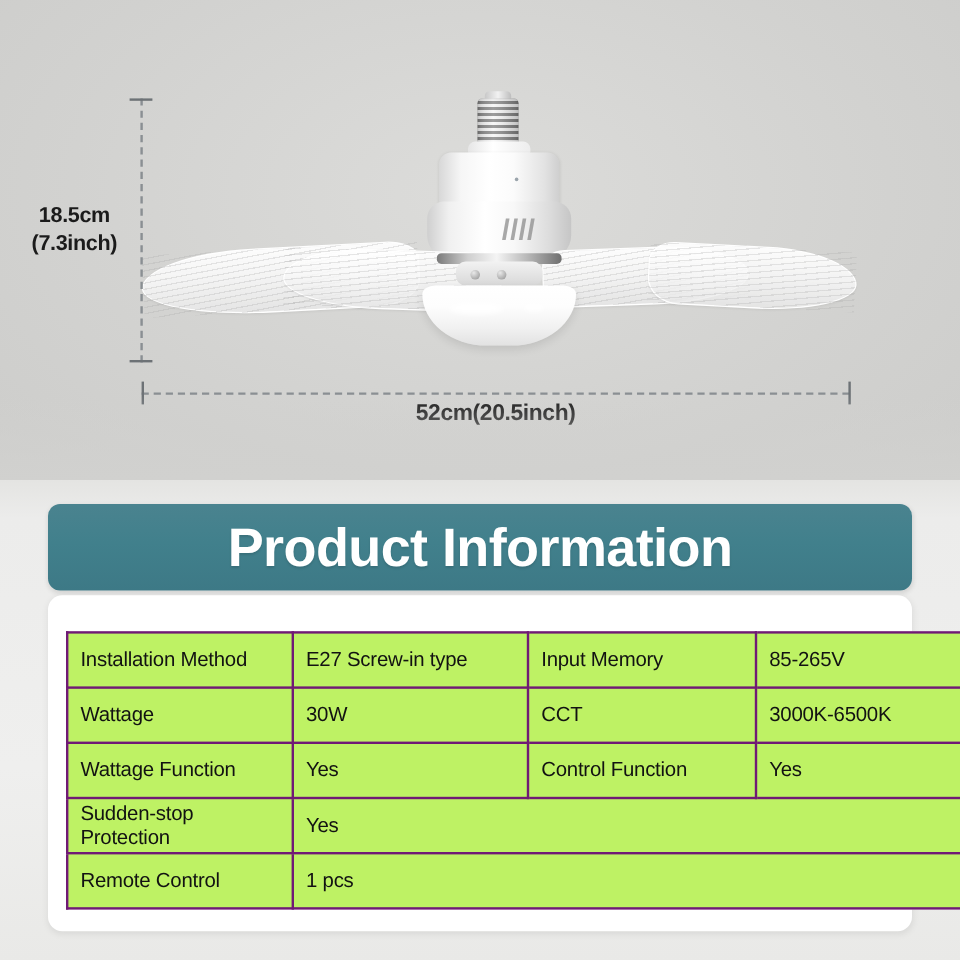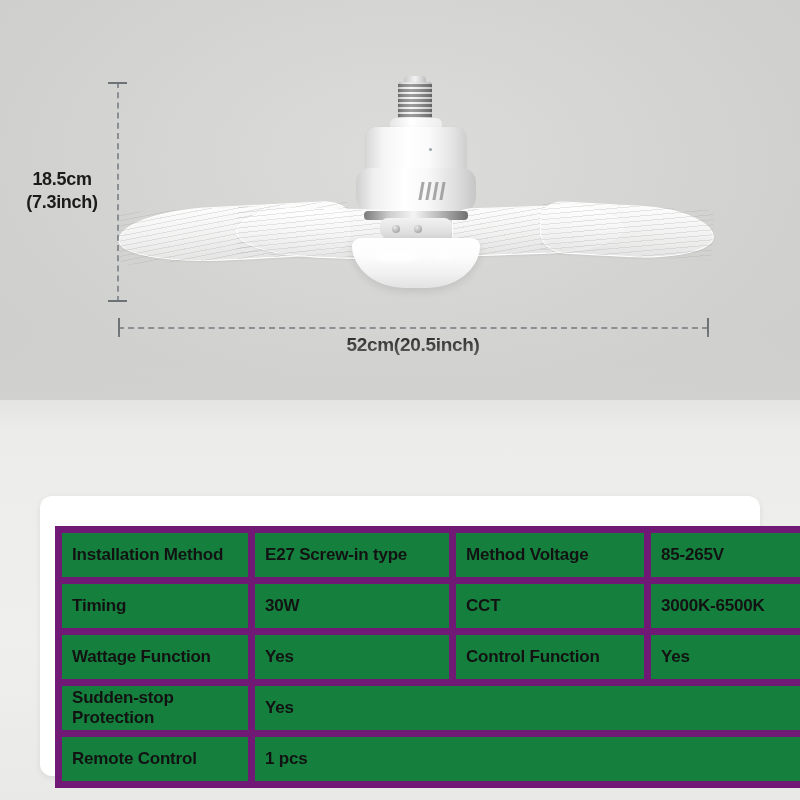--- a/index.html
+++ b/index.html
@@ -255,29 +255,29 @@
     box-shadow: 0 2px 6px rgba(0,0,0,.08);
   }
   table.spec{
     position:absolute; left:15px; top:30px;
     width:690px;
     border-collapse: collapse;
     table-layout: fixed;
     background:#faf7f5;
   }
   table.spec td{
-    border:7px solid #701a75;
+    border:2px solid #701a75;
     padding: 0 10px;
     height: 44px;
     font-size:17px;
-    font-weight:bold;
+    font-weight:normal;
     color:#121212;
     letter-spacing:-.2px;
     vertical-align:middle;
-    background:#15803d;
+    background:#bef264;
   }
   td.k1{ width:166px; }
   td.v1{ width:174px; }
   td.k2{ width:168px; }
   td.v2{ width:182px; }
   td.small{ font-size:14.5px; }
   td.wide{ }
 </style>
 </head>
 <body>
@@ -330,32 +330,35 @@
     </div>
 
     <div class="dim-h-line"></div>
     <div class="dim-h-cap left"></div>
     <div class="dim-h-cap right"></div>
     <div class="dim-label-h">52cm(20.5inch)</div>
   </div>
 
   <div class="info-section">
 
+    <div class="banner">
+      <div class="banner-title">Product Information</div>
+    </div>
 
     <div class="table-panel">
       <table class="spec">
         <tbody>
           <tr>
             <td class="k1">Installation Method</td>
             <td class="v1">E27 Screw-in type</td>
-            <td class="k2">Method Voltage</td>
+            <td class="k2">Input Memory</td>
             <td class="v2">85-265V</td>
           </tr>
           <tr>
-            <td class="k1">Timing</td>
+            <td class="k1">Wattage</td>
             <td class="v1">30W</td>
             <td class="k2">CCT</td>
             <td class="v2">3000K-6500K</td>
           </tr>
           <tr>
             <td class="k1">Wattage Function</td>
             <td class="v1">Yes</td>
             <td class="k2">Control  Function</td>
             <td class="v2">Yes</td>
           </tr>

